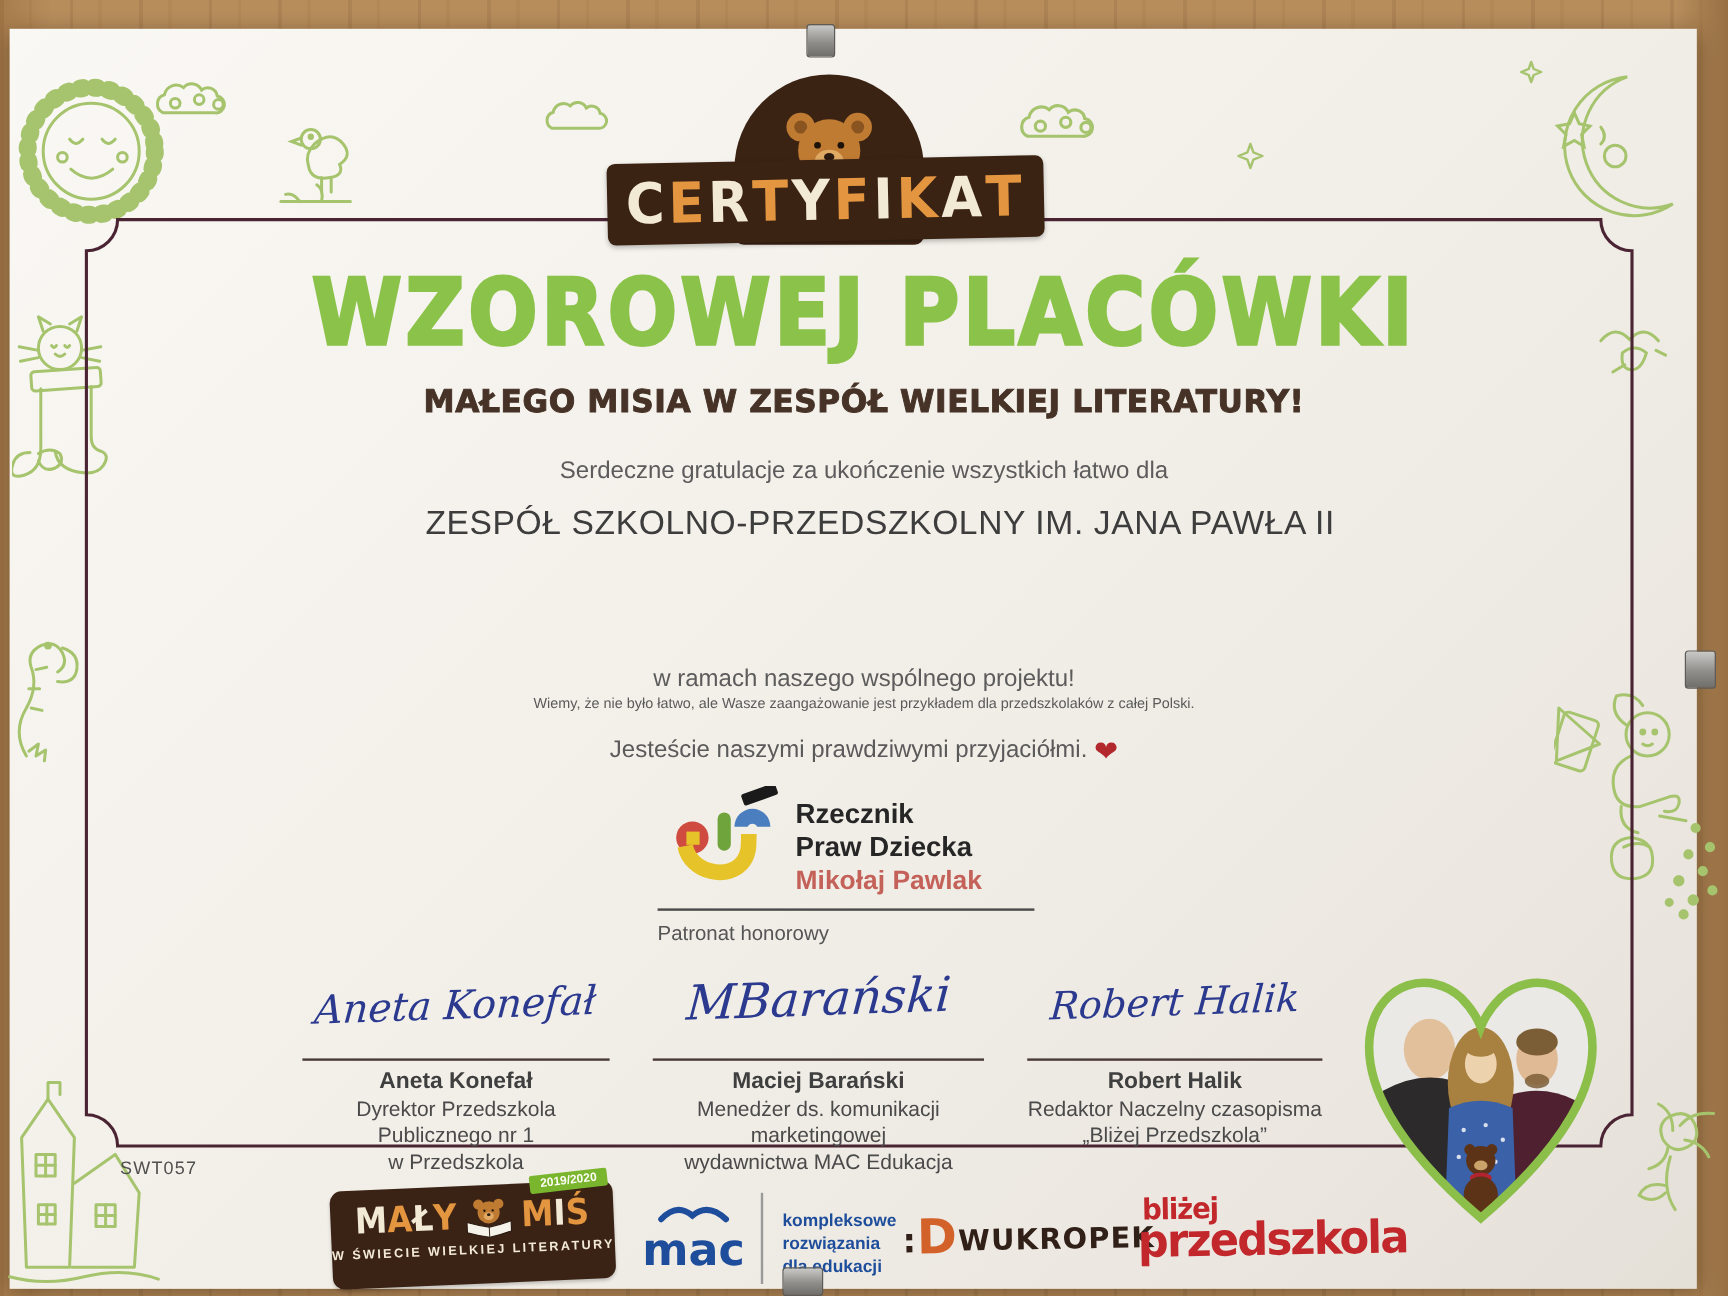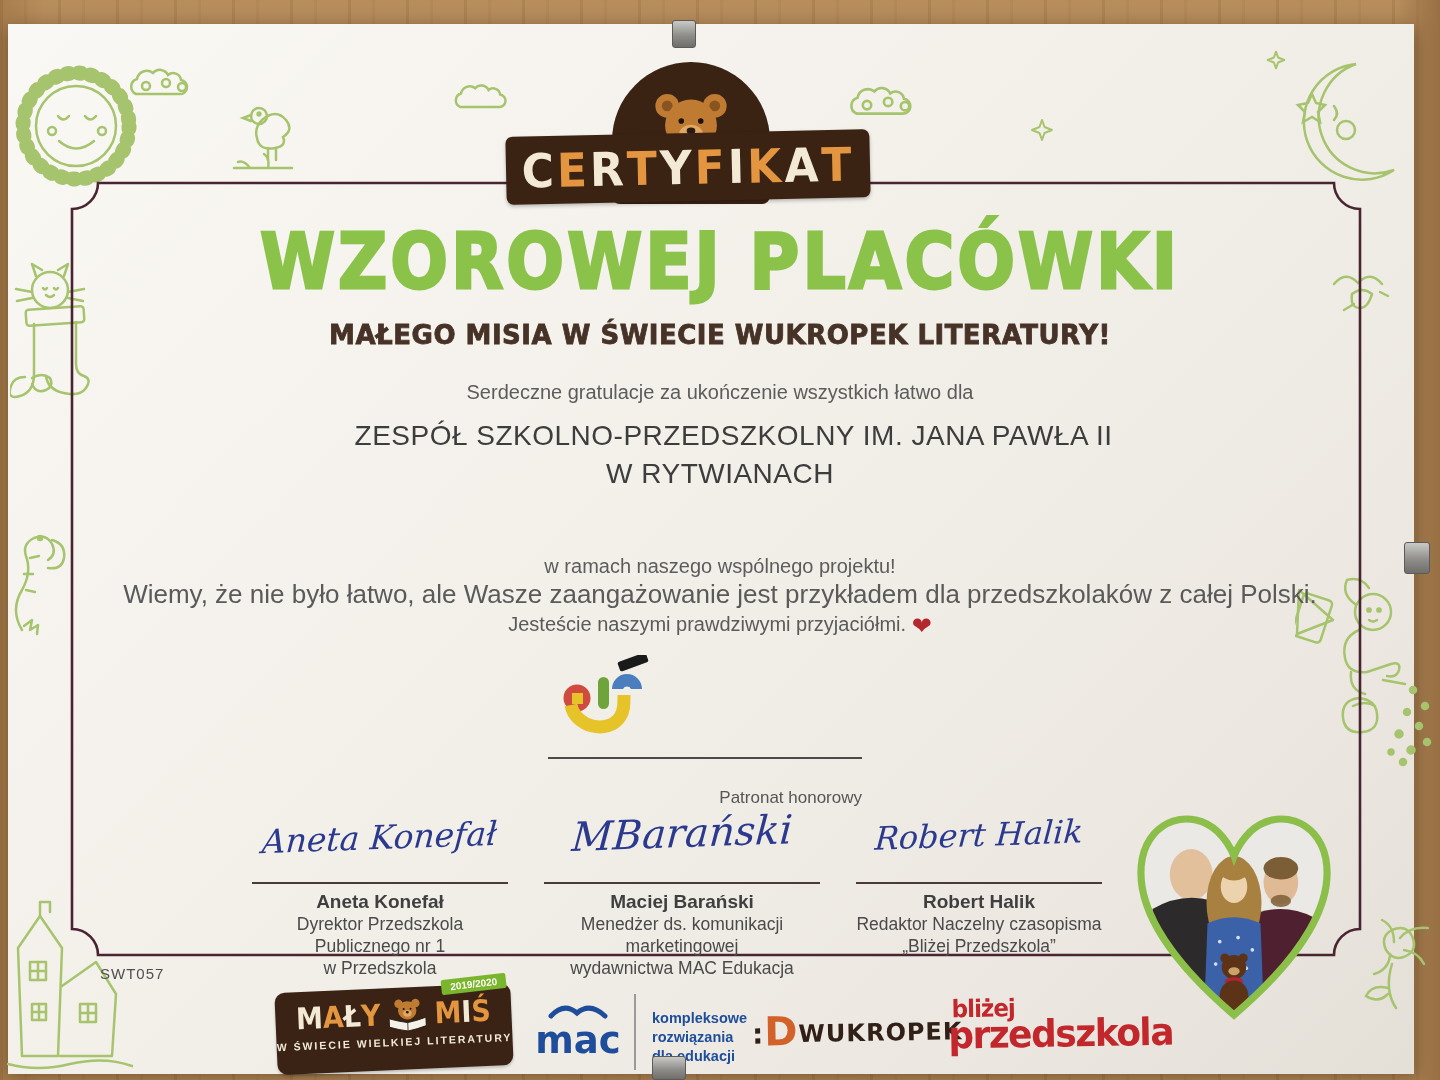--- a/index.html
+++ b/index.html
@@ -33,31 +33,31 @@
   
   .ctext { position:absolute; left:0; width:1440px; text-align:center; z-index:3; }
   .title { top:222px; font-family:"DejaVu Sans", sans-serif; font-weight:bold; font-size:68px;
     color:#8bc34a; letter-spacing:3px; -webkit-text-stroke:2.5px #8bc34a; transform:scaleY(1.12); }
   .subtitle { top:320px; font-family:"DejaVu Sans", sans-serif; font-weight:bold; font-size:26px;
     color:#463226; letter-spacing:.5px; -webkit-text-stroke:.8px #463226; }
   .congrats { top:381px; font-size:20px; color:#5c5c5c; }
   .recip1 { top:420px; font-size:28px; color:#3d3d3d; letter-spacing:.5px;padding-left:27px; }
   .recip2 { top:458px; font-size:28px; color:#3d3d3d; letter-spacing:.5px; }
   .project { top:531px; font-size:20px; color:#5c5c5c;margin-top:24px; }
-  .msg1 { top:579px; font-size:26px; color:#5a5a5a; }
+  .msg1 { top:579px; font-size:12px; color:#5a5a5a; }
   .msg2 { top:612px; font-size:20px; color:#5a5a5a; }
   .heart-glyph { color:#b3282d; font-size:24px; vertical-align:-3px; }
   
   .patron-logo { position:absolute; left:562px; top:655px; z-index:3; }
   .patron-text { position:absolute; left:663px; top:665px; z-index:3; text-align:left; }
   .patron-text .org { font-size:23px; font-weight:bold; color:#262626; line-height:27px; }
   .patron-text .person { font-size:22px; font-weight:bold; color:#c4625a; line-height:30px; }
   .patron-line { position:absolute; left:548px; top:757px; width:314px; height:2px; background:#4a4a4a; z-index:3; }
-  .patron-caption { position:absolute; left:548px; top:768px; width:314px; text-align:right;
-    font-size:17px; color:#555; z-index:3;margin-top:20px; }
+  .patron-caption { position:absolute; left:548px; top:768px; width:314px; text-align:left;
+    font-size:17px; color:#555; z-index:3; }
   
   .sig-col { position:absolute; z-index:3; text-align:center; }
   .sig-hand { font-family:"DejaVu Serif", serif; font-style:italic; color:#2b3a8f;
     transform:rotate(-2deg) skewX(-6deg); display:inline-block; }
   .sig-line { height:2px; background:#4a3a3a; margin:6px 0 7px 0; }
   .sig-name { font-size:19px; font-weight:bold; color:#3f3f3f; }
   .sig-role { font-size:17.5px; color:#4a4a4a; line-height:22px; }
   
   .heart-photo { position:absolute; left:1126px; top:778px; z-index:6; }
   
@@ -260,40 +260,44 @@
       <span>Y</span>
       <span>F</span>
       <span>I</span>
       <span>K</span>
       <span>A</span>
       <span>T</span>
     </div>
   </div>
 
   <div class="ctext title">WZOROWEJ PLACÓWKI</div>
-  <div class="ctext subtitle">MAŁEGO MISIA W ŚWIECIE WUKROPEK LITERATURY!</div>
+  <div class="ctext subtitle">MAŁEGO MISIA W ZESPÓŁ WIELKIEJ LITERATURY!</div>
   <div class="ctext congrats">Serdeczne gratulacje za ukończenie wszystkich łatwo dla</div>
   <div class="ctext recip1">ZESPÓŁ SZKOLNO-PRZEDSZKOLNY IM. JANA PAWŁA II</div>
-  <div class="ctext recip2">W RYTWIANACH</div>
   <div class="ctext project">w ramach naszego wspólnego projektu!</div>
   <div class="ctext msg1">Wiemy, że nie było łatwo, ale Wasze zaangażowanie jest przykładem dla przedszkolaków z całej Polski.</div>
   <div class="ctext msg2">
     <span>Jesteście naszymi prawdziwymi przyjaciółmi.</span>
     <span class="heart-glyph">❤</span>
   </div>
 
   <div class="patron-logo">
     <svg width="96" height="92" viewBox="0 0 96 92">
       <rect x="56" y="2" width="30" height="10" rx="2" fill="#1a1a1a" transform="rotate(-20 71 7)"></rect>
       <path d="M50 34 A15 15 0 0 1 80 34 L69 34 A4.5 4.5 0 0 0 61 34 Z" fill="#4a7ebf"></path>
       <rect x="36" y="22" width="11" height="32" rx="5.5" fill="#6fa43c"></rect>
       <circle cx="15" cy="43" r="13.5" fill="#cf4b3f"></circle>
       <path d="M9 50 C13 72 46 80 58 62 C62 56 62 50 62 40" stroke="#e7c32a" stroke-width="13" fill="none"></path>
       <rect x="10" y="38" width="11" height="11" fill="#e7c32a"></rect>
     </svg>
+  </div>
+  <div class="patron-text">
+    <div class="org">Rzecznik</div>
+    <div class="org">Praw Dziecka</div>
+    <div class="person">Mikołaj Pawlak</div>
   </div>
   <div class="patron-line"></div>
   <div class="patron-caption">Patronat honorowy</div>
 
   <div class="sig-col" style="left:252px; top:818px; width:256px;">
     <div style="height:58px;"><span class="sig-hand" style="font-size:33px;">Aneta Konefał</span></div>
     <div class="sig-line"></div>
     <div class="sig-name">Aneta Konefał</div>
     <div class="sig-role">Dyrektor Przedszkola Publicznego nr 1</div>
     <div class="sig-role">w Przedszkola</div>

